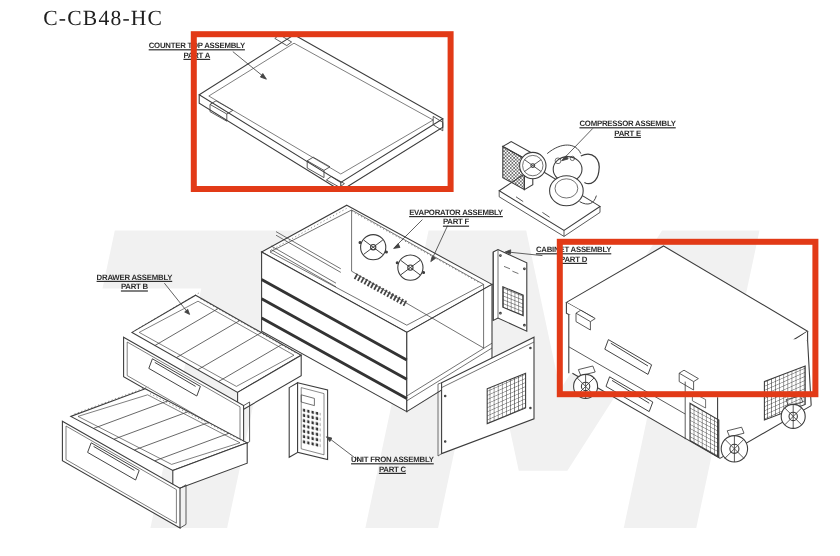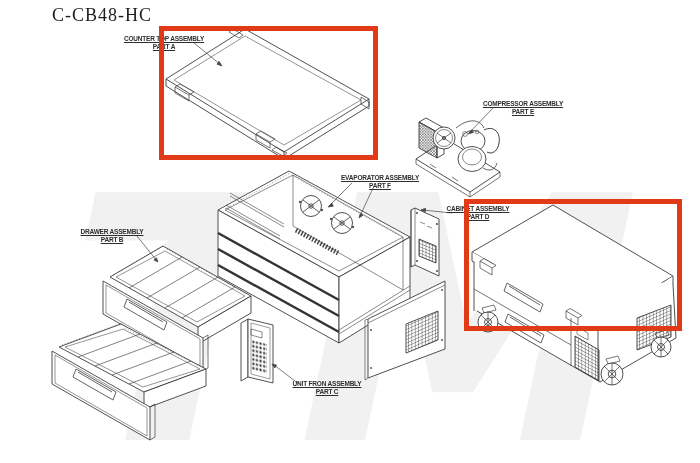--- a/index.html
+++ b/index.html
@@ -1,19 +1,19 @@
 <!DOCTYPE html>
 <html style="--accent: #e23a17;"><head>
 <meta charset="utf-8">
 <style>
   html,body{margin:0;padding:0;background:#fff;}
   .canvas{position:relative;width:700px;height:463px;background:#fff;overflow:hidden;
           font-family:"Liberation Sans",sans-serif;}
   .canvas svg{position:absolute;left:0;top:0;z-index:1;}
-  .title{position:absolute;left:52px;top:5px;z-index:2;
+  .title{position:absolute;left:36px;top:5px;z-index:2;
          font-family:"Liberation Serif",serif;font-size:18px;letter-spacing:1px;color:#1e1e1e;}
   .label{position:absolute;z-index:2;transform:translateX(-50%);text-align:center;
          font-size:6.5px;line-height:8px;font-weight:bold;color:#2e2e2e;white-space:nowrap;}
   .label span{display:block;text-decoration:underline;letter-spacing:-0.2px;}
   .hl-box{position:absolute;z-index:3;border:5px solid var(--accent,#e23a17);box-sizing:border-box;}
   .wm{font-family:"DejaVu Sans",sans-serif;font-weight:bold;}
 </style>
 </head>
 <body>
 

